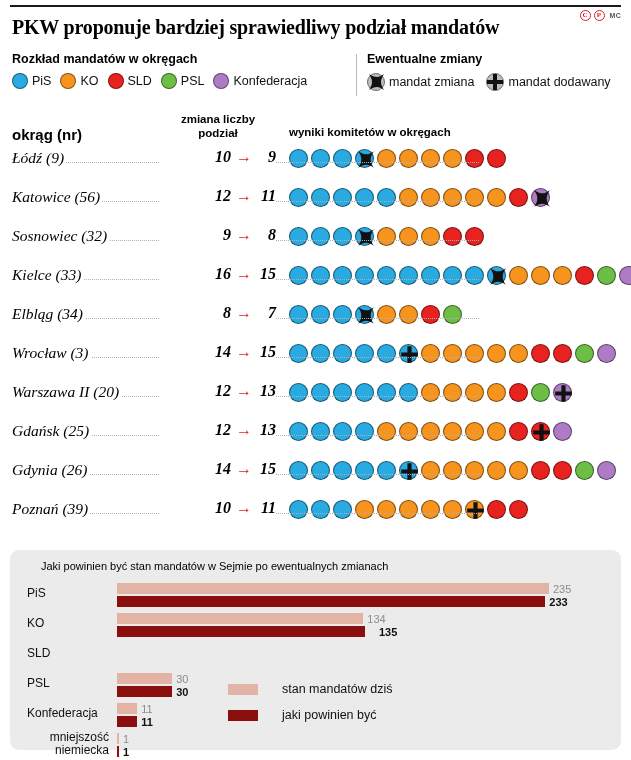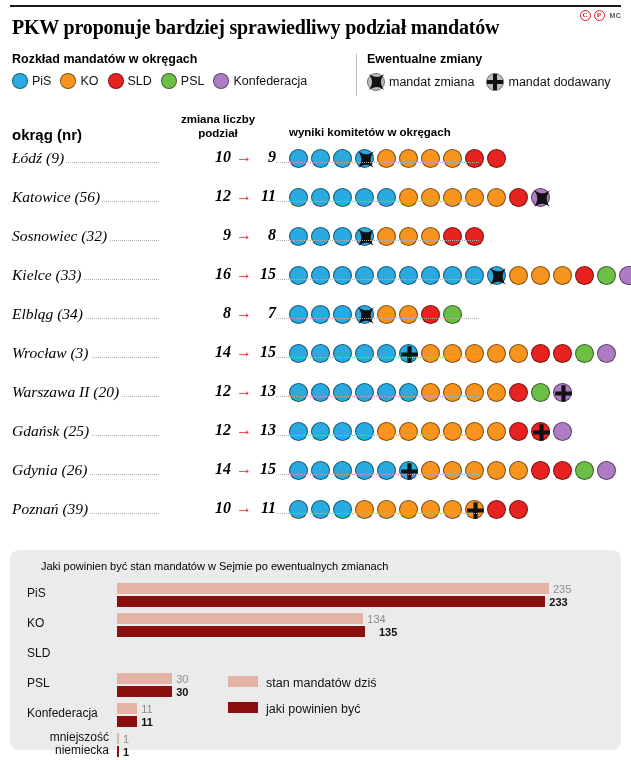--- a/index.html
+++ b/index.html
@@ -208,21 +208,21 @@
     transform: translateY(-50%);
     margin-left: 4px;
     font-size: 11px;
     white-space: nowrap;
   }
   .bar-val.today  { color: #8c8c8c; }
   .bar-val.should { color: #111; font-weight: bold; }
 
   
   .panel-legend { position: absolute; left: 218px; top: 126px; }
-  .pl-item { display: flex; align-items: flex-start; gap: 8px; height: 26px; }
+  .pl-item { display: flex; align-items: center; gap: 24px; height: 26px; }
   .pl-swatch { width: 30px; height: 11px; flex: 0 0 auto; }
   .pl-swatch.today  { background: #e3b4a6; }
   .pl-swatch.should { background: #8c0f10; }
   .pl-label { font-size: 12.5px; color: #111; }
 </style>
 </head>
 <body>
 
 <div class="top-rule"></div>
 

